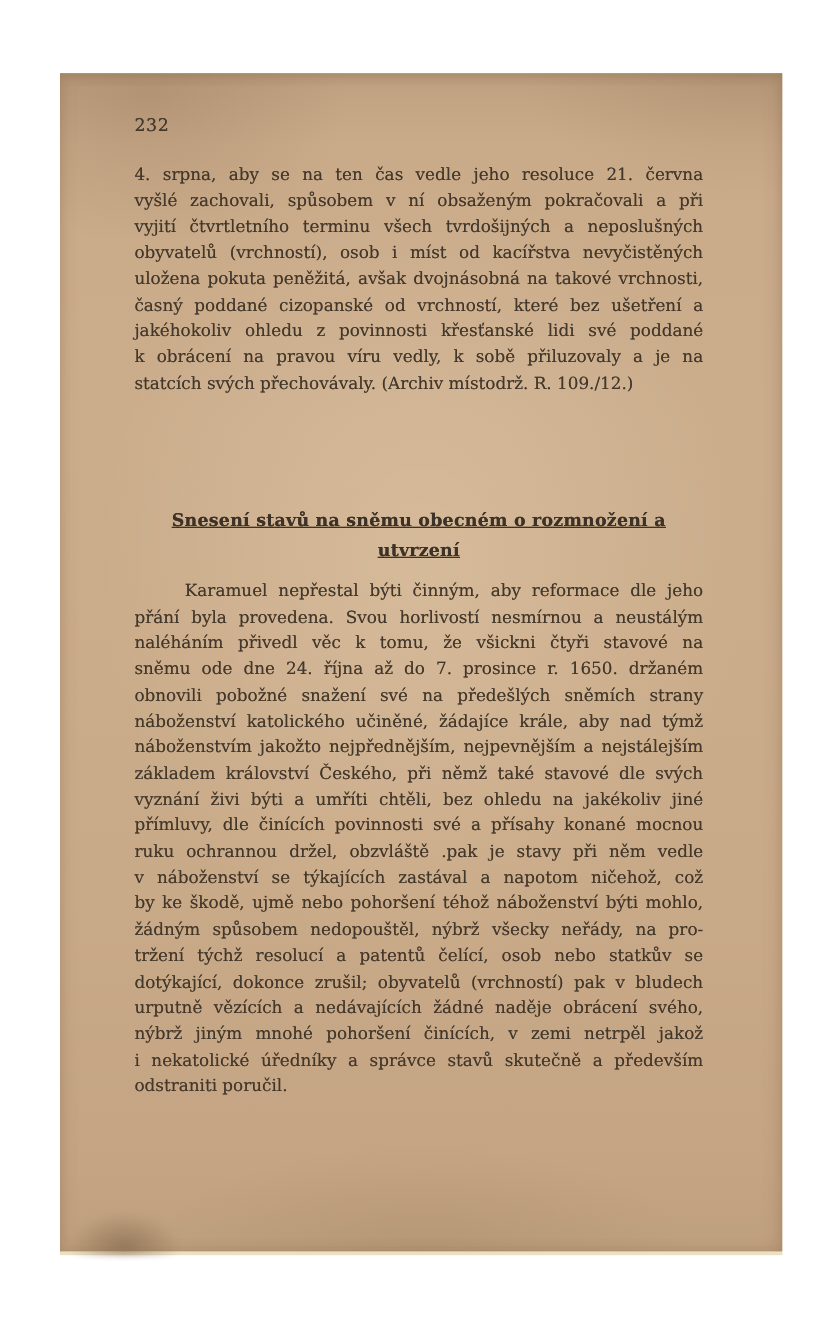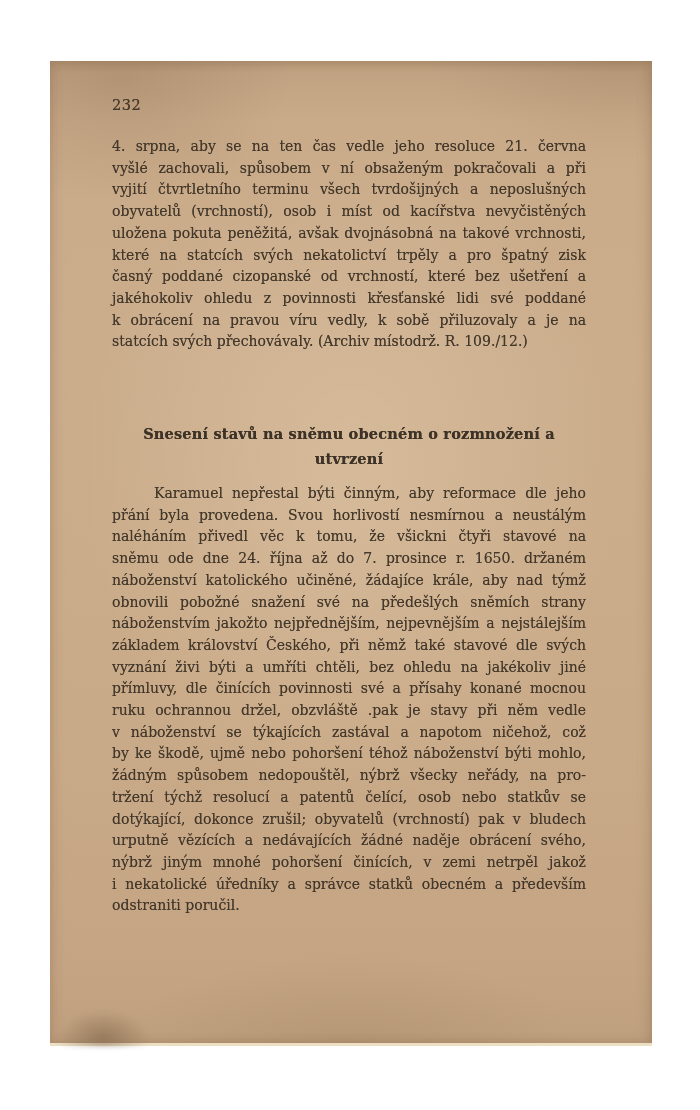--- a/index.html
+++ b/index.html
@@ -62,20 +62,21 @@
     position: absolute;
     left: 62px; top: 360px;
     width: 474px;
     text-align: center;
     font-weight: bold;
     font-size: 14.5px;
     line-height: 25px;
     color: #3c3227;
     letter-spacing: 0.2px;
     text-shadow: 0 0 0.5px rgba(55, 42, 28, 0.8);
+    text-decoration: underline;
   }
   .hline { display: block; }
   .thumb-shadow {
     position: absolute;
     left: 8px; bottom: -4px;
     width: 120px; height: 58px;
     background: radial-gradient(ellipse 55% 70% at 38% 85%, rgba(105, 80, 55, 0.45), rgba(105, 80, 55, 0) 70%);
     filter: blur(2px);
     pointer-events: none;
   }
@@ -86,50 +87,49 @@
 <div class="scan-bg">
   <div class="page">
     <div class="pagenum">232</div>
 
     <div class="para para1">
         <div class="line"><span>4. srpna, aby se na ten čas vedle jeho resoluce 21. června</span></div>
         <div class="line"><span>vyšlé zachovali, spůsobem v ní obsaženým pokračovali a při</span></div>
         <div class="line"><span>vyjití čtvrtletního terminu všech tvrdošijných a neposlušných</span></div>
         <div class="line"><span>obyvatelů (vrchností), osob i míst od kacířstva nevyčistěných</span></div>
         <div class="line"><span>uložena pokuta peněžitá, avšak dvojnásobná na takové vrchnosti,</span></div>
-        <div class="line"><span>které na statcích svých nekatolictví trpěly a pro špatný zisk</span></div>
         <div class="line"><span>časný poddané cizopanské od vrchností, které bez ušetření a</span></div>
         <div class="line"><span>jakéhokoliv ohledu z povinnosti křesťanské lidi své poddané</span></div>
         <div class="line"><span>k obrácení na pravou víru vedly, k sobě přiluzovaly a je na</span></div>
         <div class="line flush"><span>statcích svých přechovávaly. (Archiv místodrž. R. 109./12.)</span></div>
       </div>
 
     <div class="heading">
       <span class="hline">Snesení stavů na sněmu obecném o rozmnožení a utvrzení</span>
     </div>
 
     <div class="para para2">
         <div class="line indent"><span>Karamuel nepřestal býti činným, aby reformace dle jeho</span></div>
         <div class="line"><span>přání byla provedena. Svou horlivostí nesmírnou a neustálým</span></div>
         <div class="line"><span>naléháním přivedl věc k tomu, že všickni čtyři stavové na</span></div>
         <div class="line"><span>sněmu ode dne 24. října až do 7. prosince r. 1650. držaném</span></div>
+        <div class="line"><span>obnovili pobožné snažení své na předešlých sněmích strany</span></div>
         <div class="line"><span>náboženství katolického učiněné, žádajíce krále, aby nad týmž</span></div>
-        <div class="line"><span>obnovili pobožné snažení své na předešlých sněmích strany</span></div>
         <div class="line"><span>náboženstvím jakožto nejpřednějším, nejpevnějším a nejstálejším</span></div>
         <div class="line"><span>základem království Českého, při němž také stavové dle svých</span></div>
         <div class="line"><span>vyznání živi býti a umříti chtěli, </span><span class="it">bez ohledu na jakékoliv jiné</span></div>
         <div class="line"><span class="it">přímluvy, dle činících povinnosti své a přísahy konané</span><span> mocnou</span></div>
         <div class="line"><span>ruku ochrannou držel, obzvláště .pak je stavy při něm vedle</span></div>
         <div class="line"><span>v náboženství se týkajících zastával a napotom ničehož, což</span></div>
         <div class="line"><span>by ke škodě, ujmě nebo pohoršení téhož náboženství býti mohlo,</span></div>
         <div class="line"><span>žádným spůsobem nedopouštěl, nýbrž všecky neřády, na pro-</span></div>
         <div class="line"><span>tržení týchž resolucí a patentů čelící, osob nebo statkův se</span></div>
         <div class="line"><span>dotýkající, dokonce zrušil; obyvatelů (vrchností) pak v bludech</span></div>
         <div class="line"><span>urputně vězících a nedávajících žádné naděje obrácení svého,</span></div>
         <div class="line"><span>nýbrž jiným mnohé pohoršení činících, v zemi netrpěl jakož</span></div>
-        <div class="line"><span>i nekatolické úředníky a správce statků obecném a především</span></div>
+        <div class="line"><span>i nekatolické úředníky a správce stavů skutečně a především</span></div>
         <div class="line flush"><span>odstraniti poručil.</span></div>
       </div>
 
 
     <div class="thumb-shadow"></div>
   </div>
 </div>
 
 </body></html>

